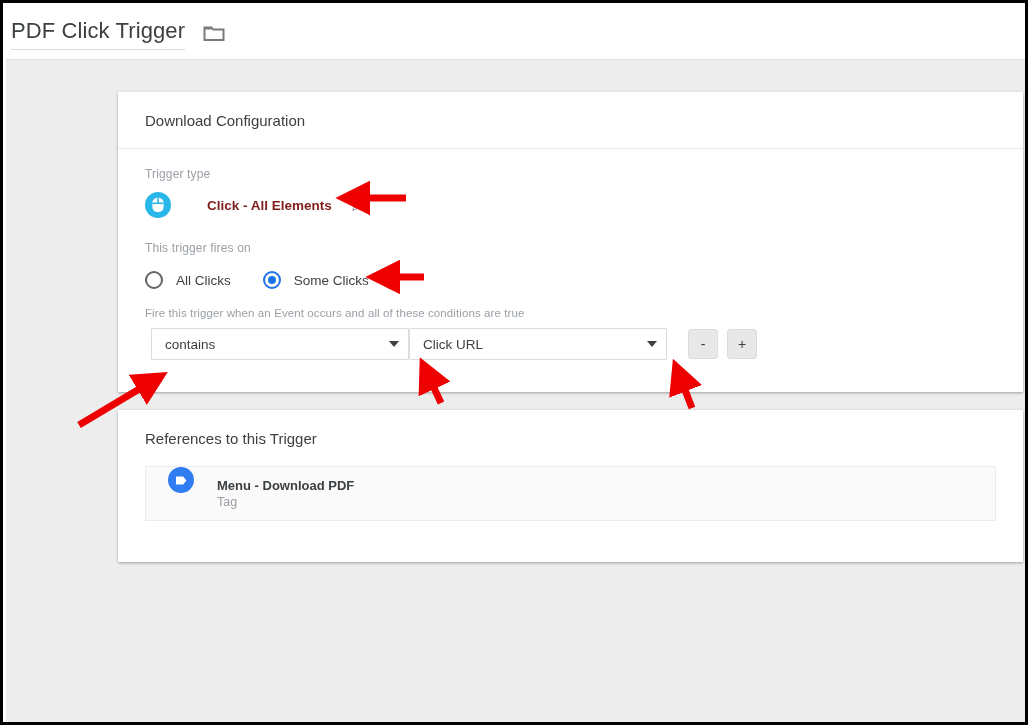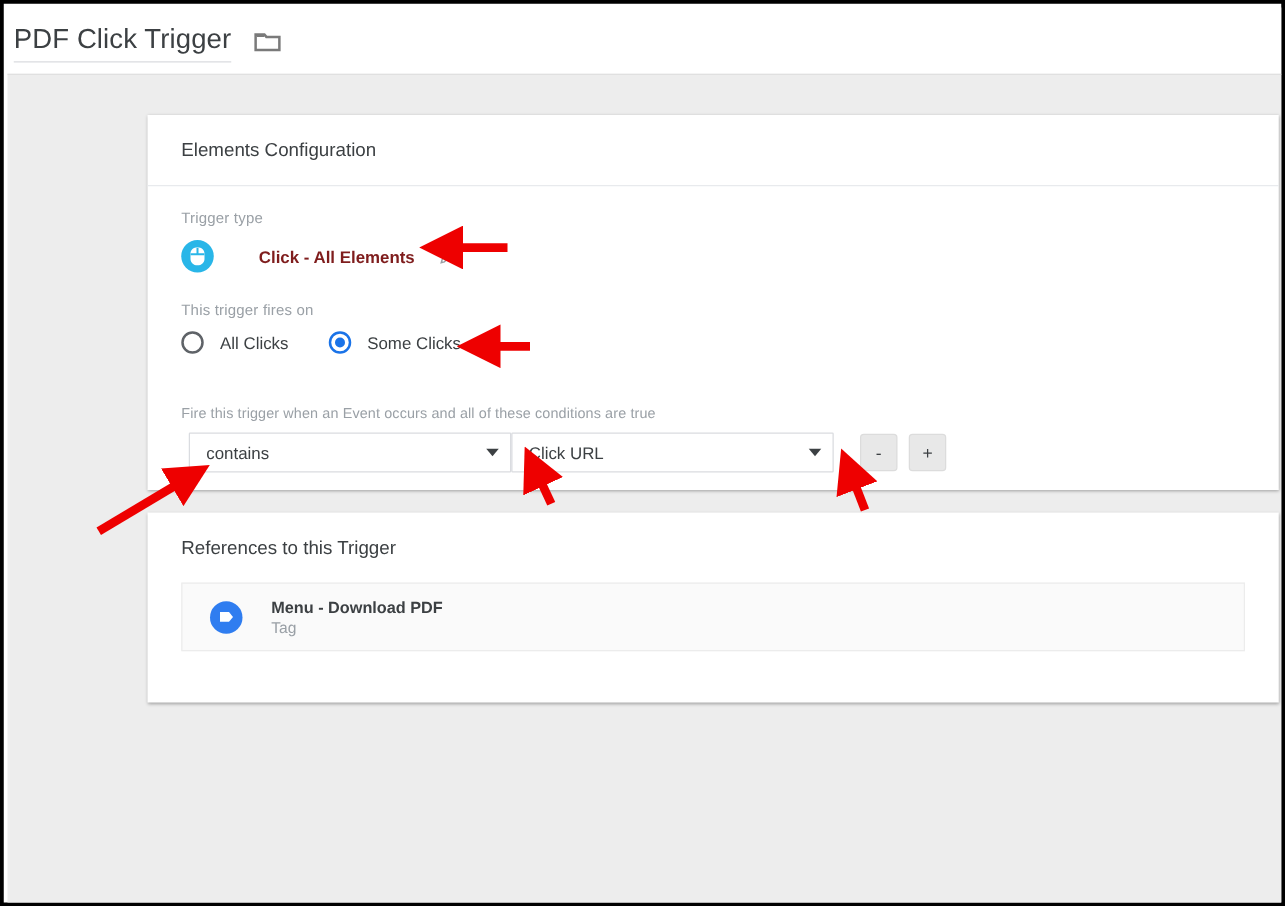--- a/index.html
+++ b/index.html
@@ -136,23 +136,23 @@
   }
   .pencil-icon {
     margin-left: 19px;
     display: inline-flex;
     align-items: center;
   }
 
   
   .radio-row {
     display: flex;
-    align-items: flex-start;
+    align-items: flex-end;
     height: 24px;
-    margin-bottom: 36px;
+    margin-bottom: 18px;
   }
   .radio-item {
     display: flex;
     align-items: center;
   }
   .radio-item + .radio-item { margin-left: 32px; }
   .radio-circle {
     width: 18px;
     height: 18px;
     border-radius: 50%;
@@ -248,21 +248,20 @@
   #cond-remove { margin-left: 21px; }
 
   
   .ref-item {
     margin: 0 27px;
     height: 55px;
     background: #fafafa;
     border: 1px solid #ececec;
     box-sizing: border-box;
     display: flex;
-    align-items: center;
     padding-left: 22px;
   }
   .tag-icon-wrap {
     width: 26px;
     height: 26px;
     border-radius: 50%;
     background: #2f7df0;
     display: inline-flex;
     align-items: center;
     justify-content: center;
@@ -306,21 +305,21 @@
       <svg width="22" height="18" viewBox="0 0 22 18">
         <path d="M1.5 3.5h7l1.6 2h10.4v10.5H1.5z" fill="none" stroke="#7a7a7a" stroke-width="2"></path>
         <path d="M2.5 4.5h6" stroke="#7a7a7a" stroke-width="2" fill="none"></path>
       </svg>
     </span>
   </div>
 
   <div class="page">
 
     <div class="card" id="config-card">
-      <div class="card-header">Elements Configuration</div>
+      <div class="card-header">Download Configuration</div>
       <div class="card-body">
 
         <div class="field-label">Trigger type</div>
 
         <div class="trigger-type-row">
           <span class="mouse-icon-wrap">
             <svg width="14" height="16" viewBox="0 0 14 16">
               <path d="M7 0.8c3.2 0 5.6 2.2 5.6 5.1v4.2c0 2.9-2.4 5.1-5.6 5.1s-5.6-2.2-5.6-5.1V5.9C1.4 3 3.8 0.8 7 0.8z" fill="#ffffff"></path>
               <path d="M1.5 6.3h11" stroke="#29b6e8" stroke-width="1.6"></path>
               <path d="M7 1.1v5" stroke="#29b6e8" stroke-width="1.6"></path>

